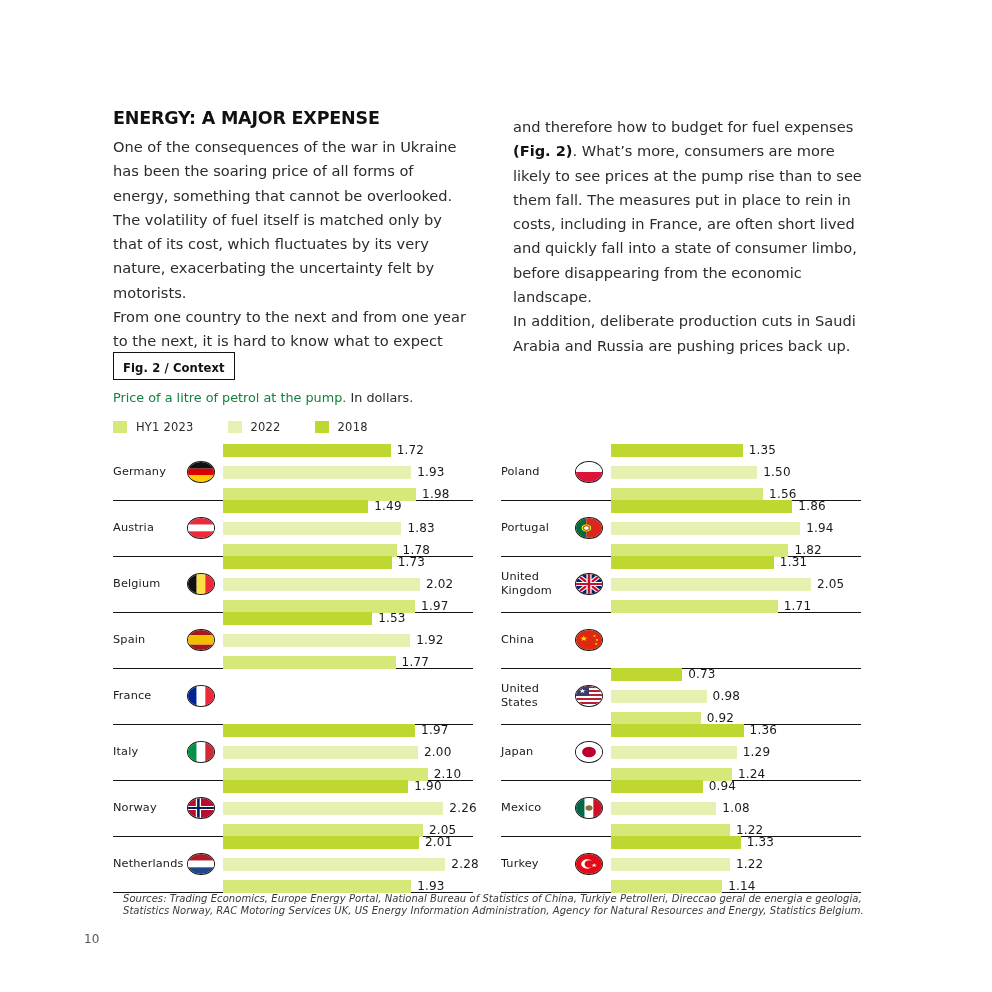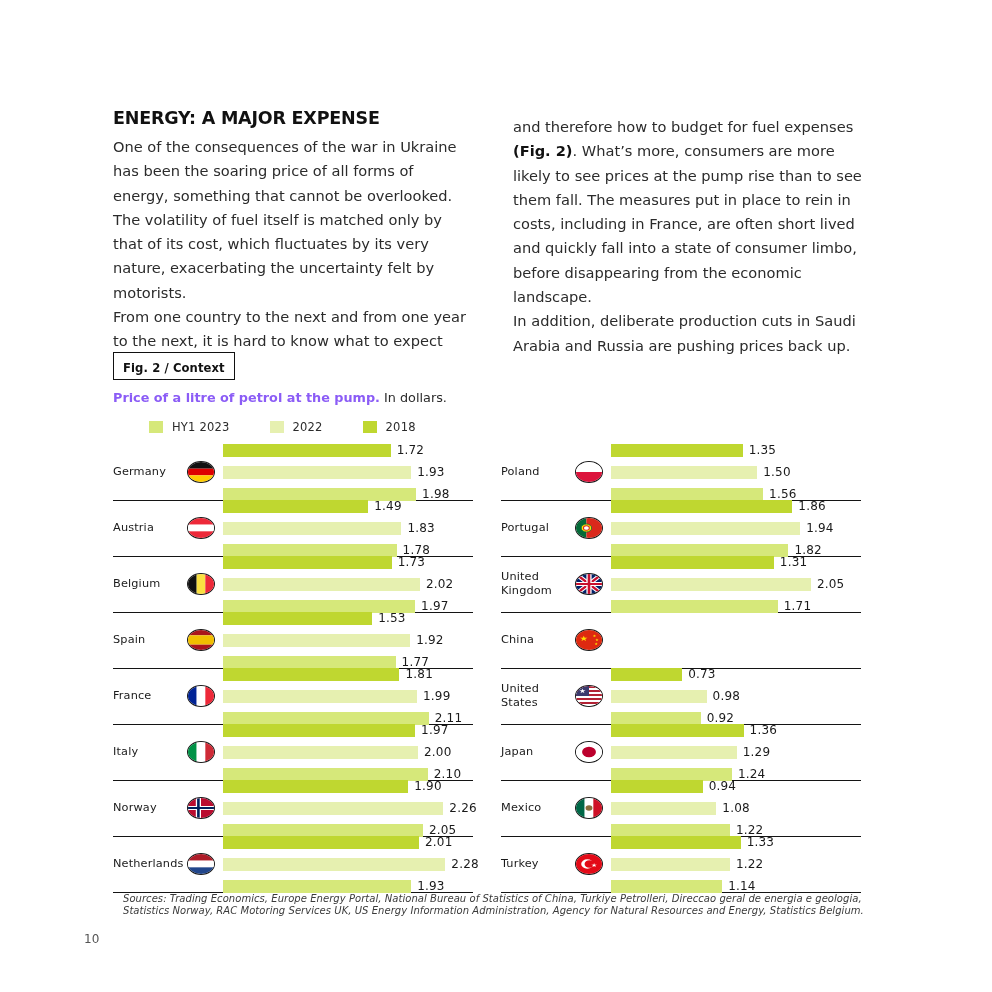--- a/index.html
+++ b/index.html
@@ -69,29 +69,28 @@
     font-weight: bold;
     letter-spacing: 0.1px;
     color: #111111;
     line-height: 1;
   }
   .fig-title {
     margin-top: 10px;
     font-size: 12.8px;
     color: #2b2b2b;
   }
-  .fig-title .strong { font-weight: bold; color: #8b5cf6; }
+  .fig-title .strong { font-weight: normal; color: #15803d; }
 
   .legend {
     margin-top: 15px;
     display: flex;
     align-items: center;
-    gap: 14px;
+    gap: 8px;
     height: 14px;
-    margin-left: 36px;
   }
   .legend-item {
     display: flex;
     align-items: center;
     margin-right: 26px;
   }
   .swatch {
     width: 14px;
     height: 12px;
     margin-right: 9px;
@@ -320,34 +319,20 @@
           </div>
           <div class="row">
             <div class="row-label">France</div>
             <div class="flag">
               <svg viewBox="0 0 30 30" preserveAspectRatio="none">
                 <rect width="10" height="30" x="0" fill="#002395"></rect>
                 <rect width="10" height="30" x="10" fill="#fff"></rect>
                 <rect width="10" height="30" x="20" fill="#ED2939"></rect>
               </svg>
             </div>
-            <div class="bars">
-              <div class="bar-line">
-                <span class="bar" style="width: 176.475px; background: rgb(191, 215, 48);"></span>
-                <span class="bar-val">1.81</span>
-              </div>
-              <div class="bar-line">
-                <span class="bar" style="width: 194.025px; background: rgb(230, 240, 176);"></span>
-                <span class="bar-val">1.99</span>
-              </div>
-              <div class="bar-line">
-                <span class="bar" style="width: 205.725px; background: rgb(214, 232, 122);"></span>
-                <span class="bar-val">2.11</span>
-              </div>
-            </div>
           </div>
           <div class="row">
             <div class="row-label">Italy</div>
             <div class="flag">
               <svg viewBox="0 0 30 30" preserveAspectRatio="none">
                 <rect width="10" height="30" x="0" fill="#009246"></rect>
                 <rect width="10" height="30" x="10" fill="#fff"></rect>
                 <rect width="10" height="30" x="20" fill="#CE2B37"></rect>
               </svg>
             </div>

